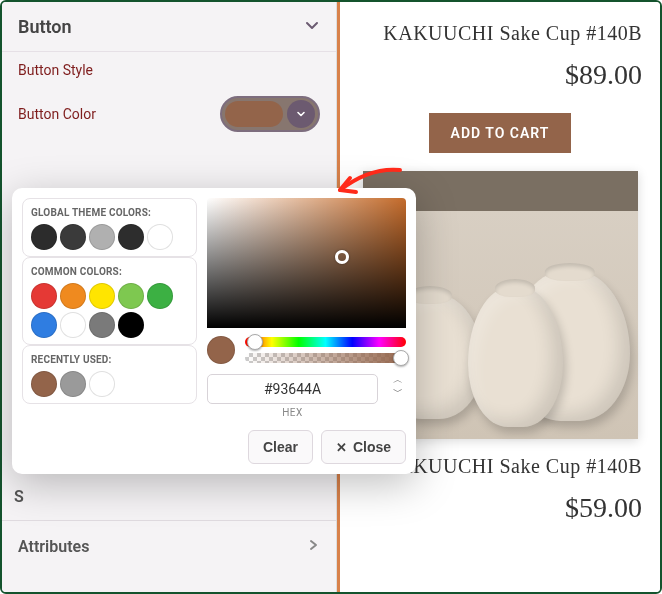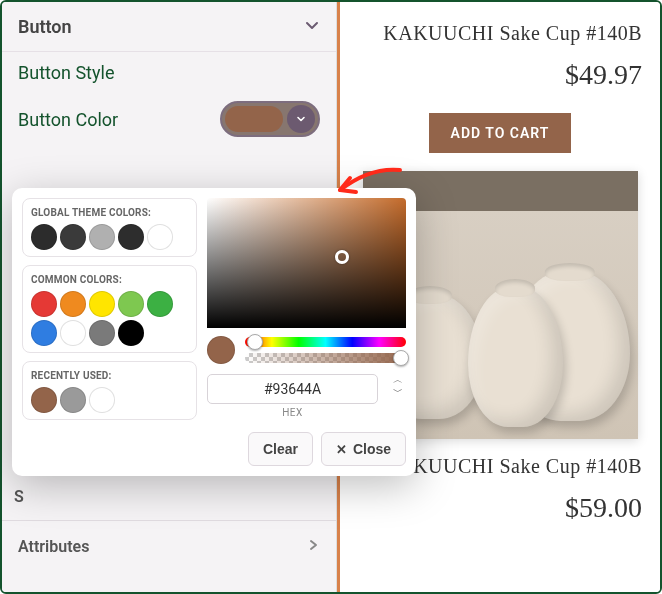--- a/index.html
+++ b/index.html
@@ -5,36 +5,36 @@
     * { box-sizing: border-box; margin: 0; padding: 0; }
     body { font-family: -apple-system, BlinkMacSystemFont, "Segoe UI", Roboto, sans-serif; width: 662px; height: 594px; overflow: hidden; background: #fff; position: relative; }
     
     .layout { display: flex; height: 100%; border: 2px solid #14532d; border-radius: 6px; overflow: hidden; }
     .sidebar { width: 335px; background: #f5f3f5; border-right: 1px solid #ddd; position: relative; }
     .preview { flex: 1; background: #fff; padding: 12px 18px 0; border-left: 3px solid #d8814a; display:flex; flex-direction:column; align-items:flex-end;}
     
     .section-header { display:flex; justify-content:space-between; align-items:center; padding: 14px 16px; font-size: 18px; font-weight: 600; color:#444; border-bottom:1px solid #e6e0e6; cursor:pointer; }
     .section-header .chev { color:#6c5b72; }
     .section-body { padding: 10px 16px 8px; }
-    .field-label { font-size: 18px; color:#14532d; margin-bottom:8px; }
+    .field-label { font-size: 14px; color:#7f1d1d; margin-bottom:8px; }
     .select-box { width:100%; height:42px; border:1px solid #d6d0d6; border-radius:6px; background:#fff; display:flex; align-items:center; justify-content:space-between; padding:0 14px; font-size:16px; color:#333; cursor:pointer; box-shadow:0 1px 2px rgba(0,0,0,.03);}
     .select-box .caret { color:#999; font-size:10px;}
     
     .color-row { display:flex; justify-content:space-between; align-items:center; margin-top:18px; }
     .color-pill { width: 100px; height: 36px; border-radius: 20px; background:#87766f; display:flex; align-items:center; padding:3px; cursor:pointer; border:2px solid #7d6d7e;}
     .color-pill-inner { flex:1; height:100%; border-radius:16px; background:#93644a; }
     .color-pill-arrow { width:28px; height:28px; border-radius:50%; background:#6c5a70; color:#fff; display:flex; align-items:center; justify-content:center; font-size:11px; margin-left:4px;}
     
     .attributes-row { position:absolute; bottom:20px; left:0; right:0; padding:16px; border-top:1px solid #e0dbe0; display:flex; justify-content:space-between; align-items:center; font-size:16px; font-weight:600; color:#555; cursor:pointer; background:#f5f3f5;}
     .attributes-row .arr { color:#888;}
     
     
     .picker { position:absolute; top:188px; left:12px; width:404px; background:#fff; border-radius:10px; box-shadow:0 10px 40px rgba(0,0,0,.25); z-index:10; padding:10px 10px 10px; }
     .picker-body { display:flex; gap:10px; }
-    .picker-left { width:175px; display:flex; flex-direction:column; gap:8px; }
+    .picker-left { width:175px; display:flex; flex-direction:column; gap:0; }
     .picker-right { flex:1; display:flex; flex-direction:column; }
     .swatch-card { border:1px solid #e6e2e6; border-radius:8px; padding:8px 8px 6px; }
     .swatch-title { font-size:10px; font-weight:700; color:#666; letter-spacing:.2px; margin-bottom:6px;}
     .swatch-row { display:flex; flex-wrap:wrap; gap:3px; }
     .swatch { width:26px; height:26px; border-radius:50%; border:1px solid rgba(0,0,0,.12); cursor:pointer;}
     
     .gradient-area { width:100%; height:130px; position:relative; border-radius:4px 4px 0 0; background:
       linear-gradient(to top, #000, rgba(0,0,0,0)),
       linear-gradient(to right, #fff, rgba(255,255,255,0)),
       #c46b2b;
@@ -115,21 +115,21 @@
       <span class="arr">
         <svg width="14" height="14" viewBox="0 0 14 14">
             <path d="M5 3l5 4-5 4" fill="none" stroke="currentColor" stroke-width="2" stroke-linecap="round" stroke-linejoin="round"></path>
           </svg>
       </span>
     </div>
   </div>
 
   <div class="preview">
     <div class="prod-title">KAKUUCHI Sake Cup #140B</div>
-    <div class="prod-price">$49.97</div>
+    <div class="prod-price">$89.00</div>
     <button class="add-cart">ADD TO CART</button>
     <div class="prod-img">
       <div class="vase v1"></div>
       <div class="vase v3"></div>
       <div class="vase v2"></div>
     </div>
     <div class="prod-title" style="margin-top:16px">KAKUUCHI Sake Cup #140B</div>
     <div class="prod-price">$59.00</div>
   </div>
 </div>

